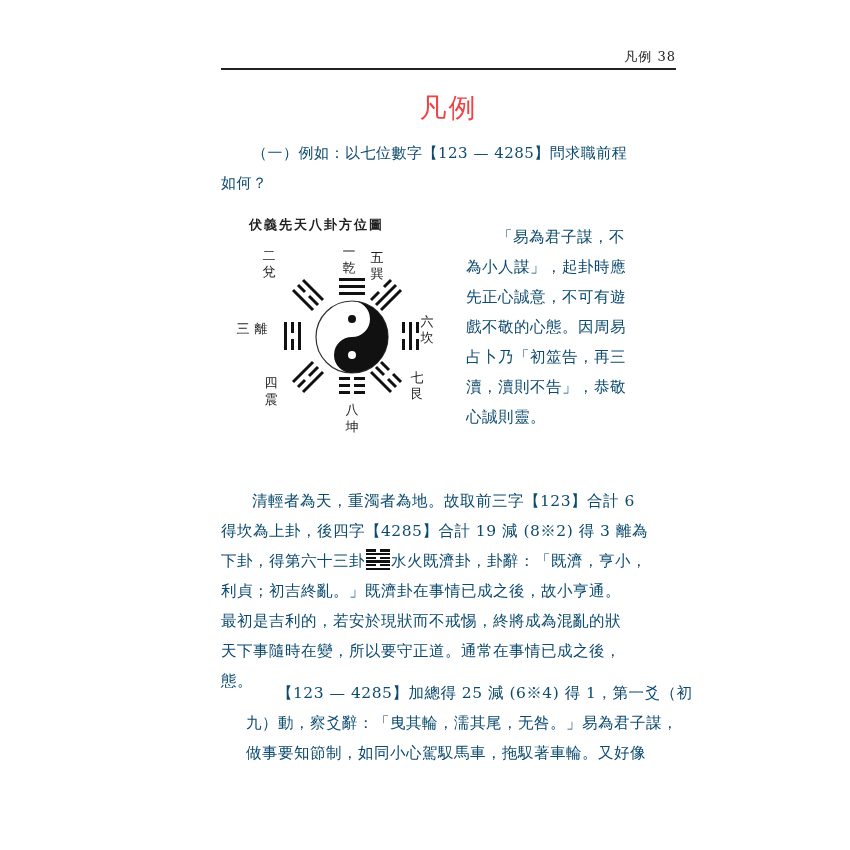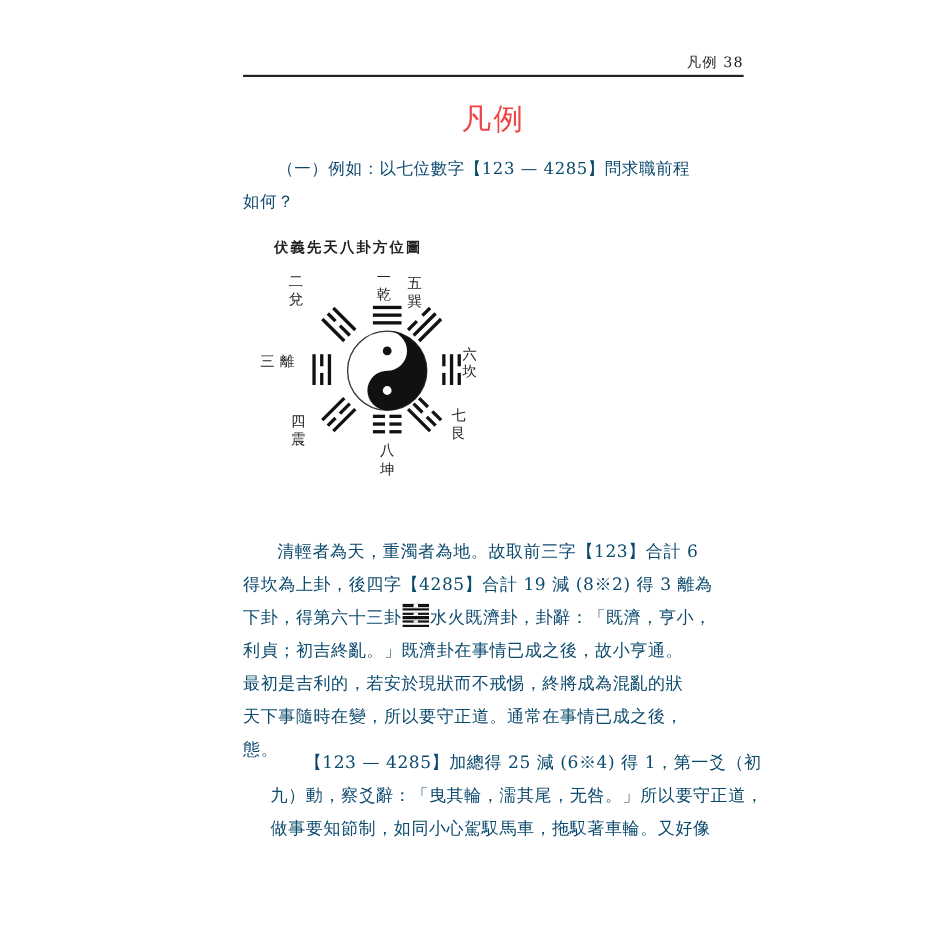--- a/index.html
+++ b/index.html
@@ -130,30 +130,39 @@
         <line x1="160" y1="152" x2="168" y2="160"></line>
           <line x1="172" y1="164" x2="180" y2="172"></line>
           <line x1="155" y1="157" x2="163" y2="165"></line>
           <line x1="167" y1="169" x2="175" y2="177"></line>
           <line x1="150" y1="162" x2="170" y2="182"></line>
       </g>
     </svg>
     <div class="diagram-title">伏義先天八卦方位圖</div>
   </div>
 
+  <div class="para side-text">
+    <span class="line indent">「易為君子謀，不</span>
+    <span class="line">為小人謀」，起卦時應</span>
+    <span class="line">先正心誠意，不可有遊</span>
+    <span class="line">戲不敬的心態。因周易</span>
+    <span class="line">占卜乃「初筮告，再三</span>
+    <span class="line">瀆，瀆則不告」，恭敬</span>
+    <span class="line">心誠則靈。</span>
+  </div>
 
   <div class="para p2">
     <span class="line indent">清輕者為天，重濁者為地。故取前三字【123】合計 6</span>
     <span class="line">得坎為上卦，後四字【4285】合計 19 減 (8※2) 得 3 離為</span>
     <span class="line"><span>下卦，得第六十三卦</span><span class="hexagram"><i class="yin"></i><i></i><i class="yin"></i><i></i><i class="yin"></i><i></i></span><span>水火既濟卦，卦辭：「既濟，亨小，</span></span>
     <span class="line">利貞；初吉終亂。」既濟卦在事情已成之後，故小亨通。</span>
     <span class="line">最初是吉利的，若安於現狀而不戒惕，終將成為混亂的狀</span>
     <span class="line">天下事隨時在變，所以要守正道。通常在事情已成之後，</span>
     <span class="line">態。</span>
   </div>
 
   <div class="para p3">
     <span class="line indent">【123 — 4285】加總得 25 減 (6※4) 得 1，第一爻（初</span>
-    <span class="line">九）動，察爻辭：「曳其輪，濡其尾，无咎。」所以要守正道，</span>
+    <span class="line">九）動，察爻辭：「曳其輪，濡其尾，无咎。」易為君子謀，</span>
     <span class="line">做事要知節制，如同小心駕馭馬車，拖馭著車輪。又好像</span>
   </div>
 
 </div>
 
 </body></html>

